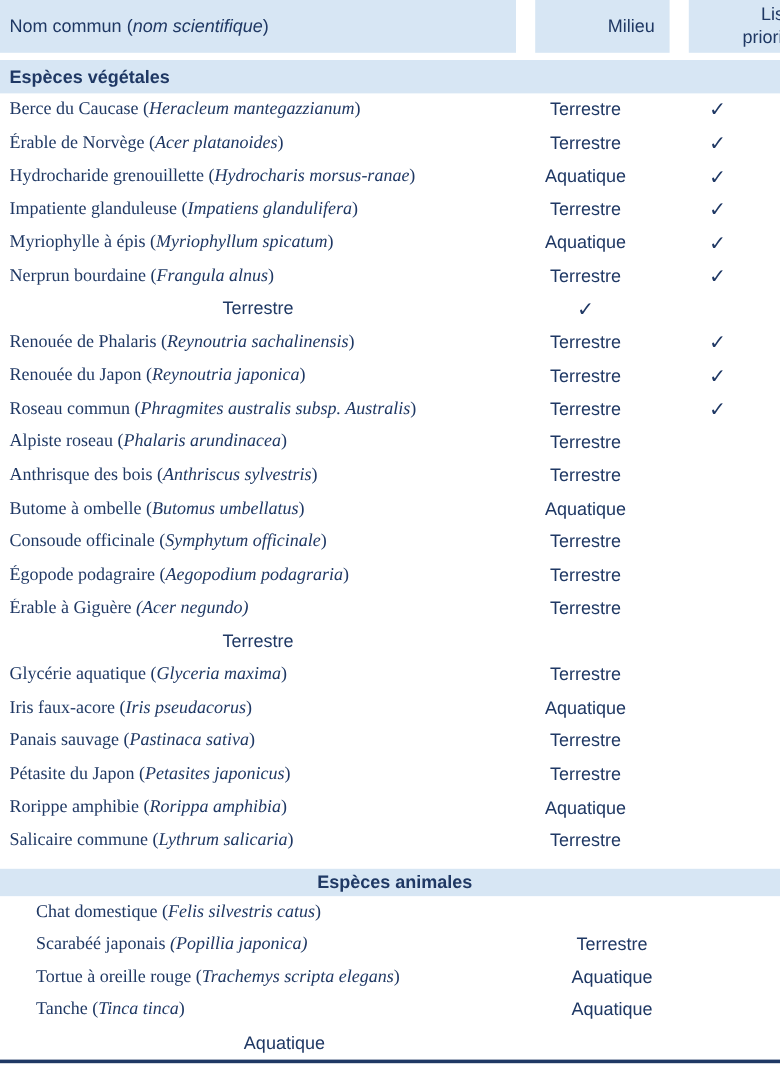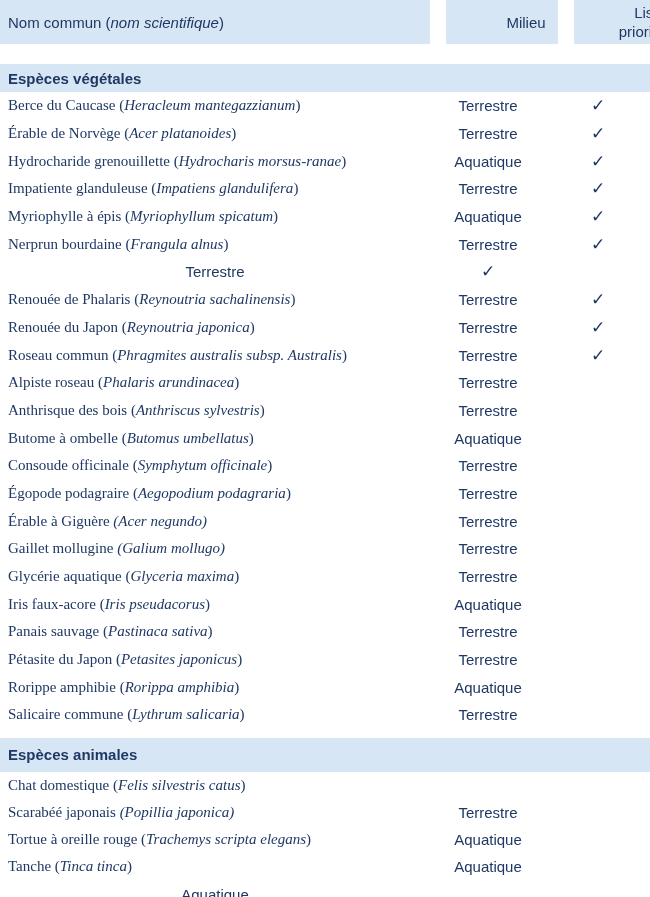--- a/index.html
+++ b/index.html
@@ -28,31 +28,31 @@
   }
   .hc-name{padding-left:8px;}
   .hc-center{justify-content:center;text-align:center;line-height:19px;padding-left:48px;}
   .section{display:block;}
   .band{
     background:var(--band);
     display:flex;align-items:center;
     font-weight:bold;
     padding-left:8px;
   }
-  .sec0 .band{height:28px;margin-top:20px;}
-  .sec1 .band{height:34px;margin-top:9px;}
+  .sec0 .band{height:28px;margin-top:6px;}
+  .sec1 .band{height:23px;margin-top:9px;justify-content:center;}
   .row{
     display:grid;
     grid-template-columns:430px 112px 104px;
     column-gap:2px;
     align-items:center;
     background:var(--white);
   }
   .sec0 .row{height:27.7px;}
-  .sec1 .row{height:27.2px;}
+  .sec1 .row{height:27.2px;padding-left:22px;}
   .cell-name{padding-left:8px;white-space:nowrap;overflow:hidden;font-family:Liberation Serif, serif;}
   .cell-milieu{text-align:center;}
   .cell-priority{
     text-align:center;
     font-weight:bold;
     font-size:17px;
     line-height:1;
   }
   .it{font-style:italic;}
   .bottom-rule{height:3px;background:var(--navy);margin-top:0px;}
@@ -152,21 +152,20 @@
           <div class="cell-name"><span>Égopode podagraire</span> (<span class="it">Aegopodium podagraria</span>)</div>
           <div class="cell-milieu">Terrestre</div>
           <div class="cell-priority"></div>
         </div>
         <div class="row">
           <div class="cell-name"><span>Érable à Giguère</span><span class="it"> (Acer negundo)</span></div>
           <div class="cell-milieu">Terrestre</div>
           <div class="cell-priority"></div>
         </div>
         <div class="row">
-          <div class="cell-name"><span>Gaillet mollugine</span><span class="it"> (Galium mollugo)</span></div>
           <div class="cell-milieu">Terrestre</div>
           <div class="cell-priority"></div>
         </div>
         <div class="row">
           <div class="cell-name"><span>Glycérie aquatique</span> (<span class="it">Glyceria maxima</span>)</div>
           <div class="cell-milieu">Terrestre</div>
           <div class="cell-priority"></div>
         </div>
         <div class="row">
           <div class="cell-name"><span>Iris faux-acore</span> (<span class="it">Iris pseudacorus</span>)</div>

